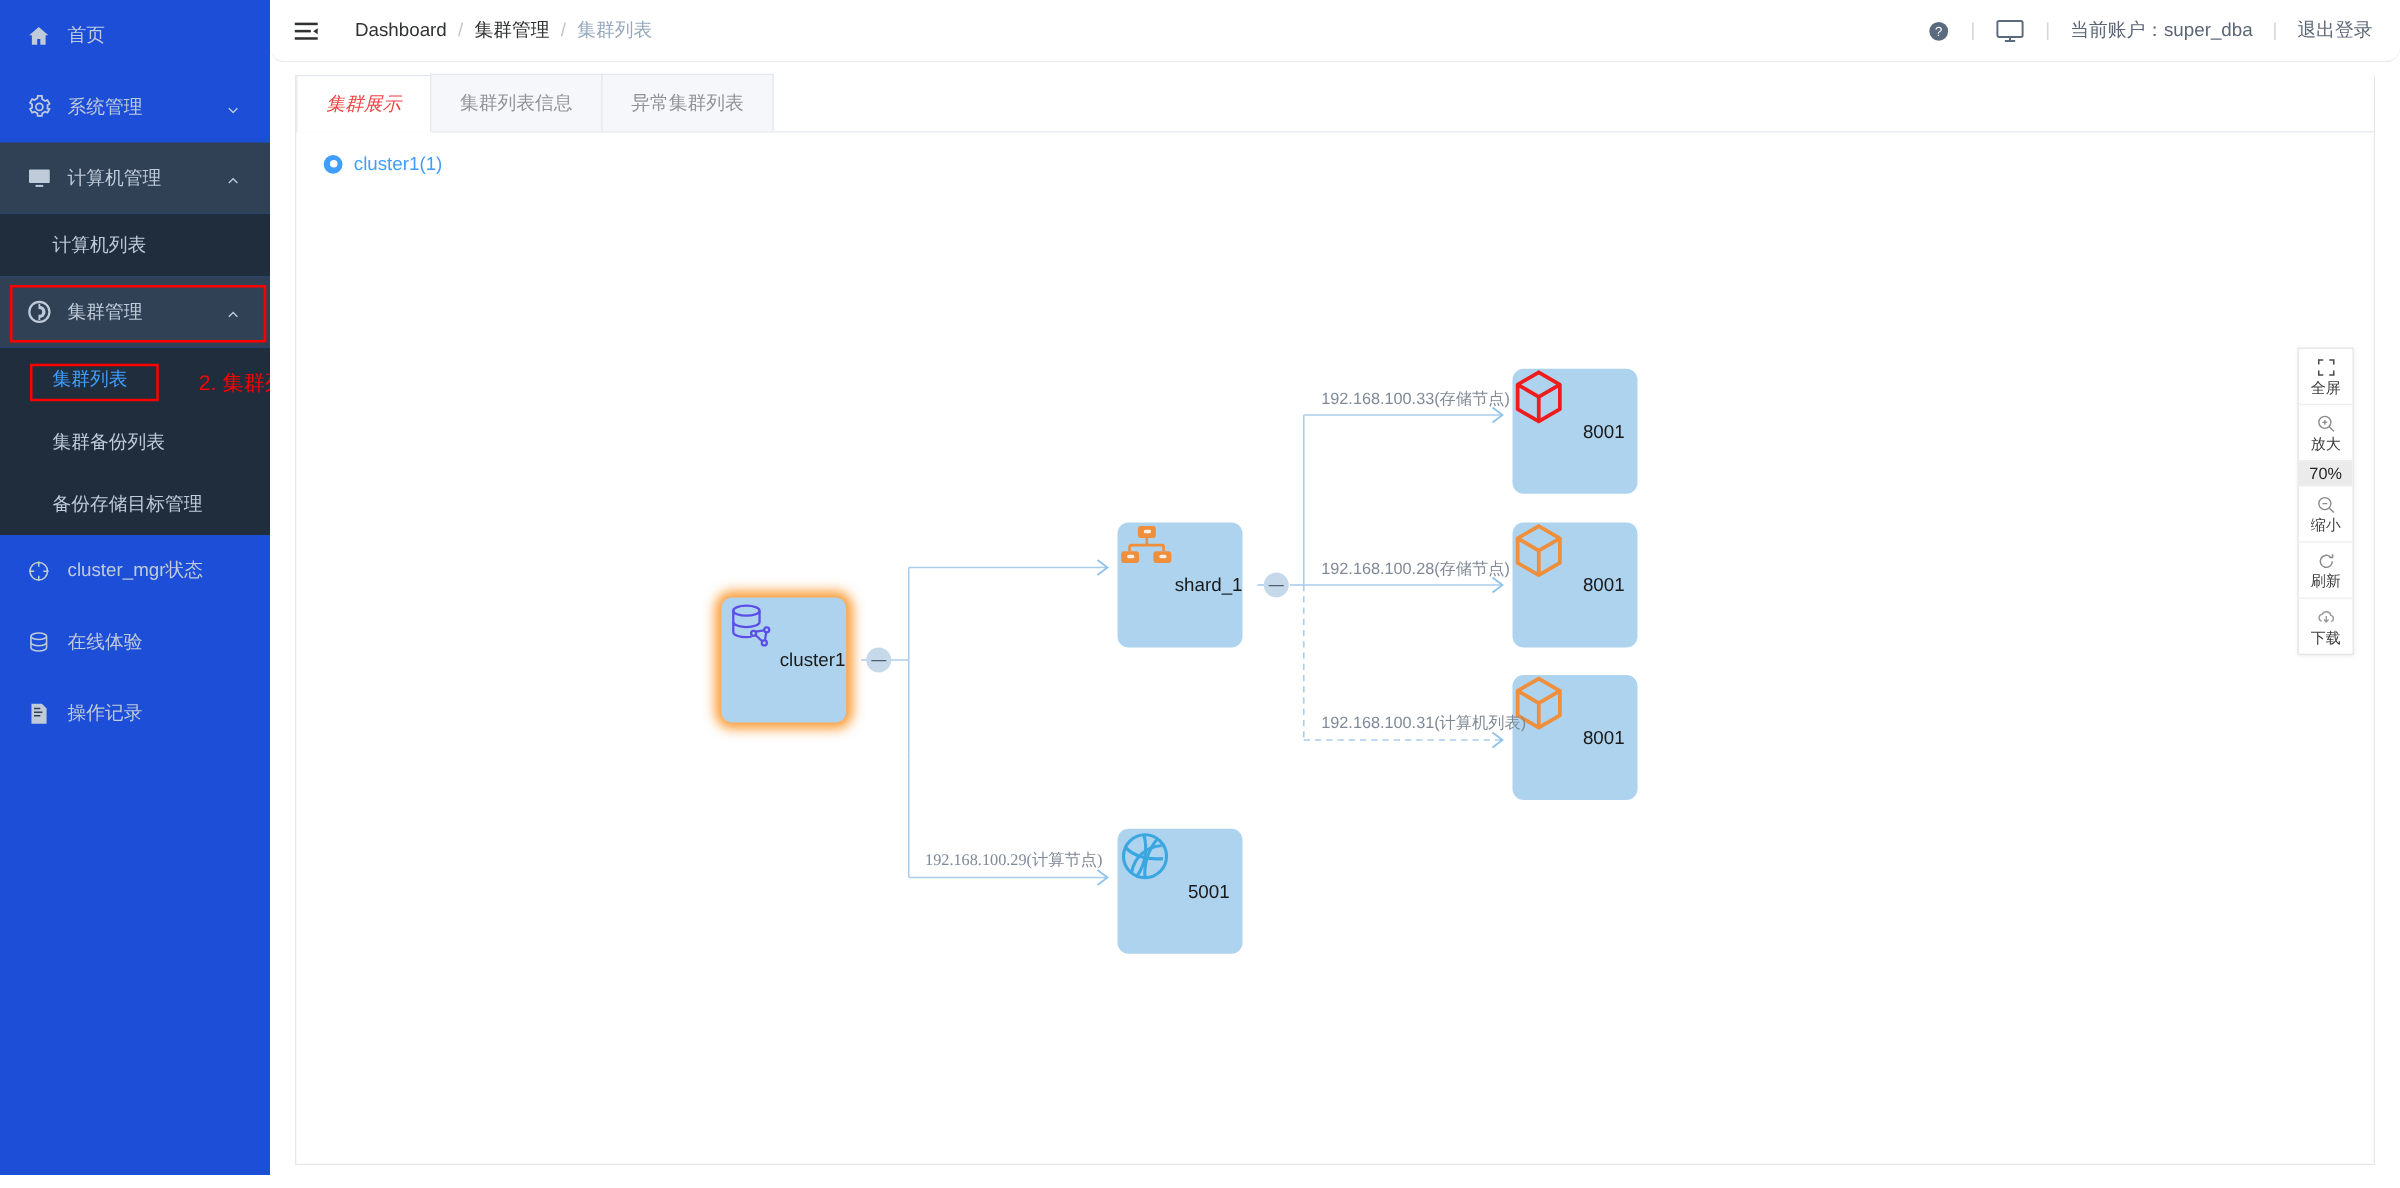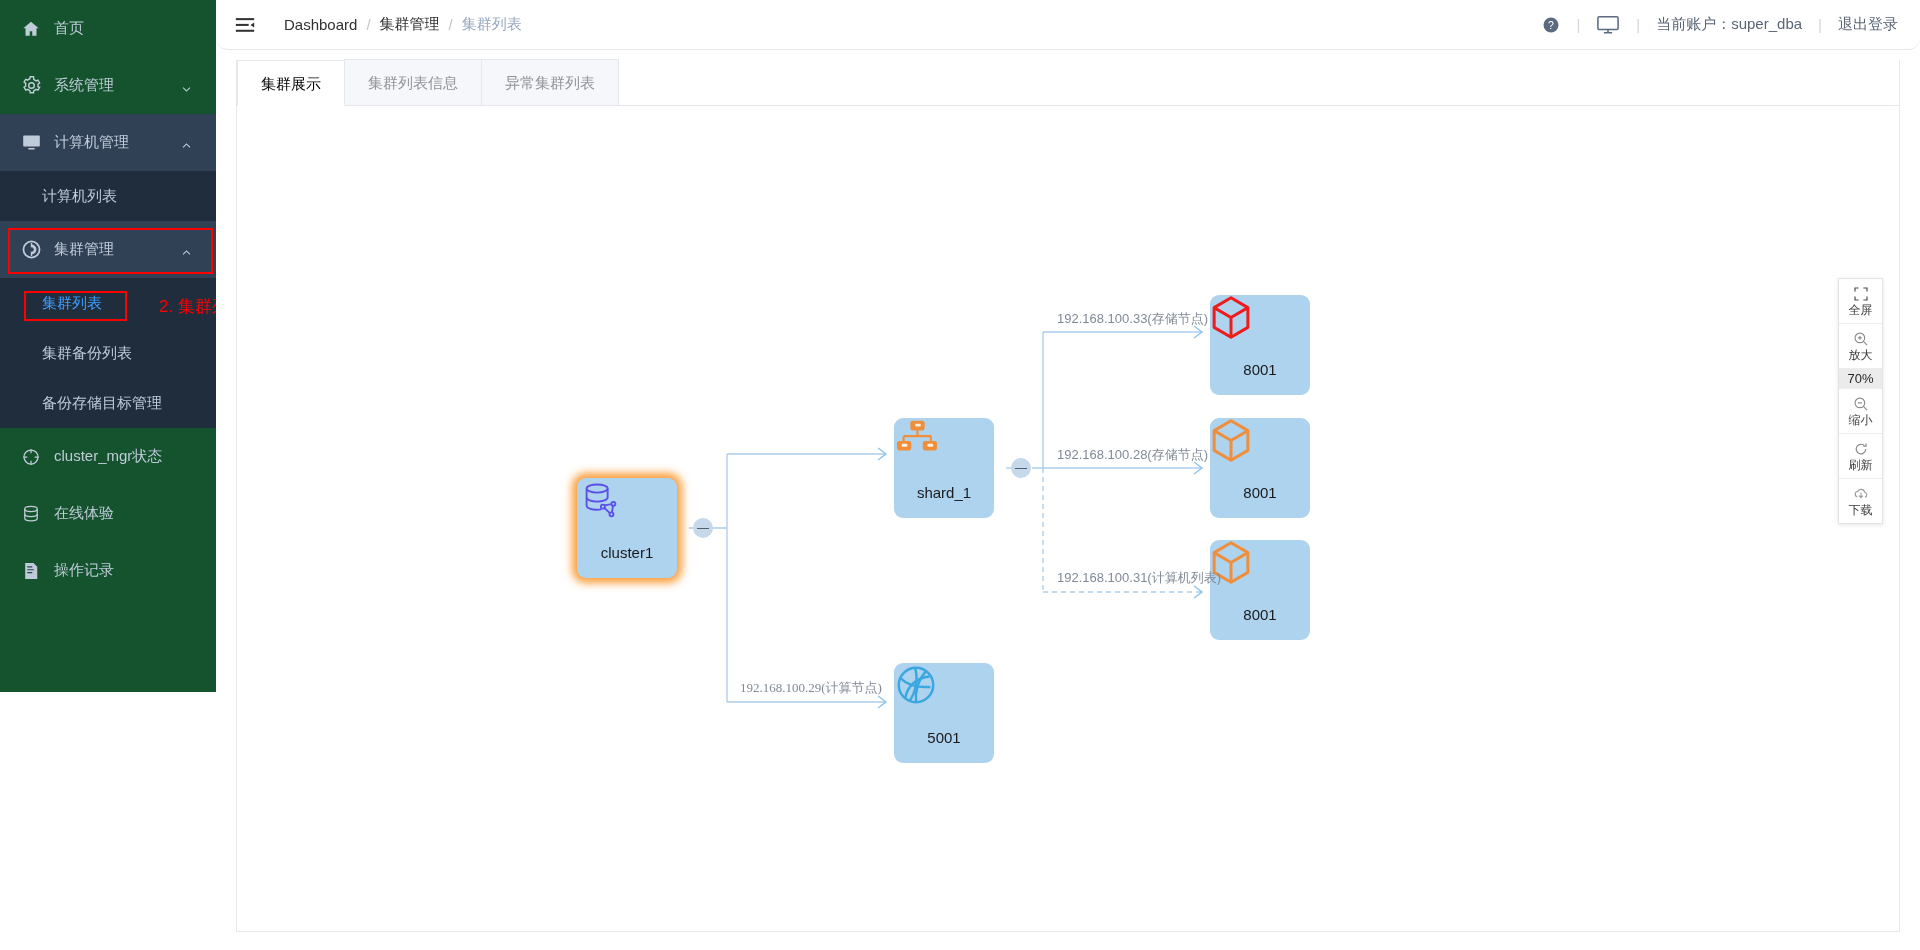--- a/index.html
+++ b/index.html
@@ -6,22 +6,22 @@
   html, body {
     width: 1920px; height: 950px;
     font-family: "Liberation Sans", "DejaVu Sans", sans-serif;
     background: #ffffff;
     overflow: hidden;
   }
   #app { position: relative; width: 1920px; height: 950px; display: flex; }
 
   
   #sidebar {
-    width: 216px; height: 692px;
-    background: #14532d;
+    width: 216px; height: 940px;
+    background: #1d4ed8;
     flex: 0 0 216px;
     position: relative;
     overflow: hidden;
   }
   .nav-item {
     height: 57px;
     display: flex;
     align-items: center;
     padding-left: 20px;
     color: #bfcbd9;
@@ -119,24 +119,25 @@
     font-size: 15px;
     color: #909399;
     background: #f5f7fa;
     border: 1px solid #e4e7ed;
     border-bottom: none;
     margin-right: -1px;
     cursor: pointer;
     white-space: nowrap;
   }
   .tab.active {
-    color: #000000;
+    color: #ef4444;
     background: #fff;
     border-bottom: 1px solid #fff;
     margin-bottom: -1px;
+    font-style: italic;
   }
   .tab:first-child { margin-left: 0; }
 
   #radio-row {
     height: 38px;
     display: flex; align-items: center;
     padding-left: 22px;
     margin-top: 6px;
   }
   .radio {
@@ -161,21 +162,21 @@
     left: 0; top: 92px; right: 0; bottom: 0;
     overflow: hidden;
   }
   #diagram svg { position: absolute; left: 0; top: 0; }
 
   .node {
     position: absolute;
     width: 100px; height: 100px;
     background: #aed3ef;
     border-radius: 9px;
-    display: flex; flex-direction: column;
+    display: flex; 
     align-items: center; justify-content: center;
     cursor: pointer;
   }
   .node.highlighted {
     box-shadow: 0 0 9px 5px rgba(250,140,22,0.85);
   }
   .node .n-ico { width: 46px; height: 44px; display:block; margin-bottom: 4px; }
   .node .n-label {
     font-size: 15px; color: #1a1a1a;
     font-family: "Liberation Sans", sans-serif;
@@ -393,20 +394,26 @@
             <span>集群展示</span>
           </div>
           <div class="tab">
             <span>集群列表信息</span>
           </div>
           <div class="tab">
             <span>异常集群列表</span>
           </div>
         </div>
 
+        <div id="radio-row">
+          <label class="radio">
+            <span class="dot"></span>
+            <span>cluster1(1)</span>
+          </label>
+        </div>
 
         <div id="diagram">
 
           <svg width="1840" height="720">
 
             <path d="M452 376 H490" stroke="#a9cdeb" stroke-width="1.3" fill="none"></path>
             <path d="M490 302 V450" stroke="#a9cdeb" stroke-width="1.3" fill="none"></path>
 
             <path d="M490 302 H648" stroke="#a9cdeb" stroke-width="1.3" fill="none"></path>
             <path d="M641 296 l8 6 -8 6" stroke="#8fc2ea" stroke-width="1.4" fill="none"></path>

